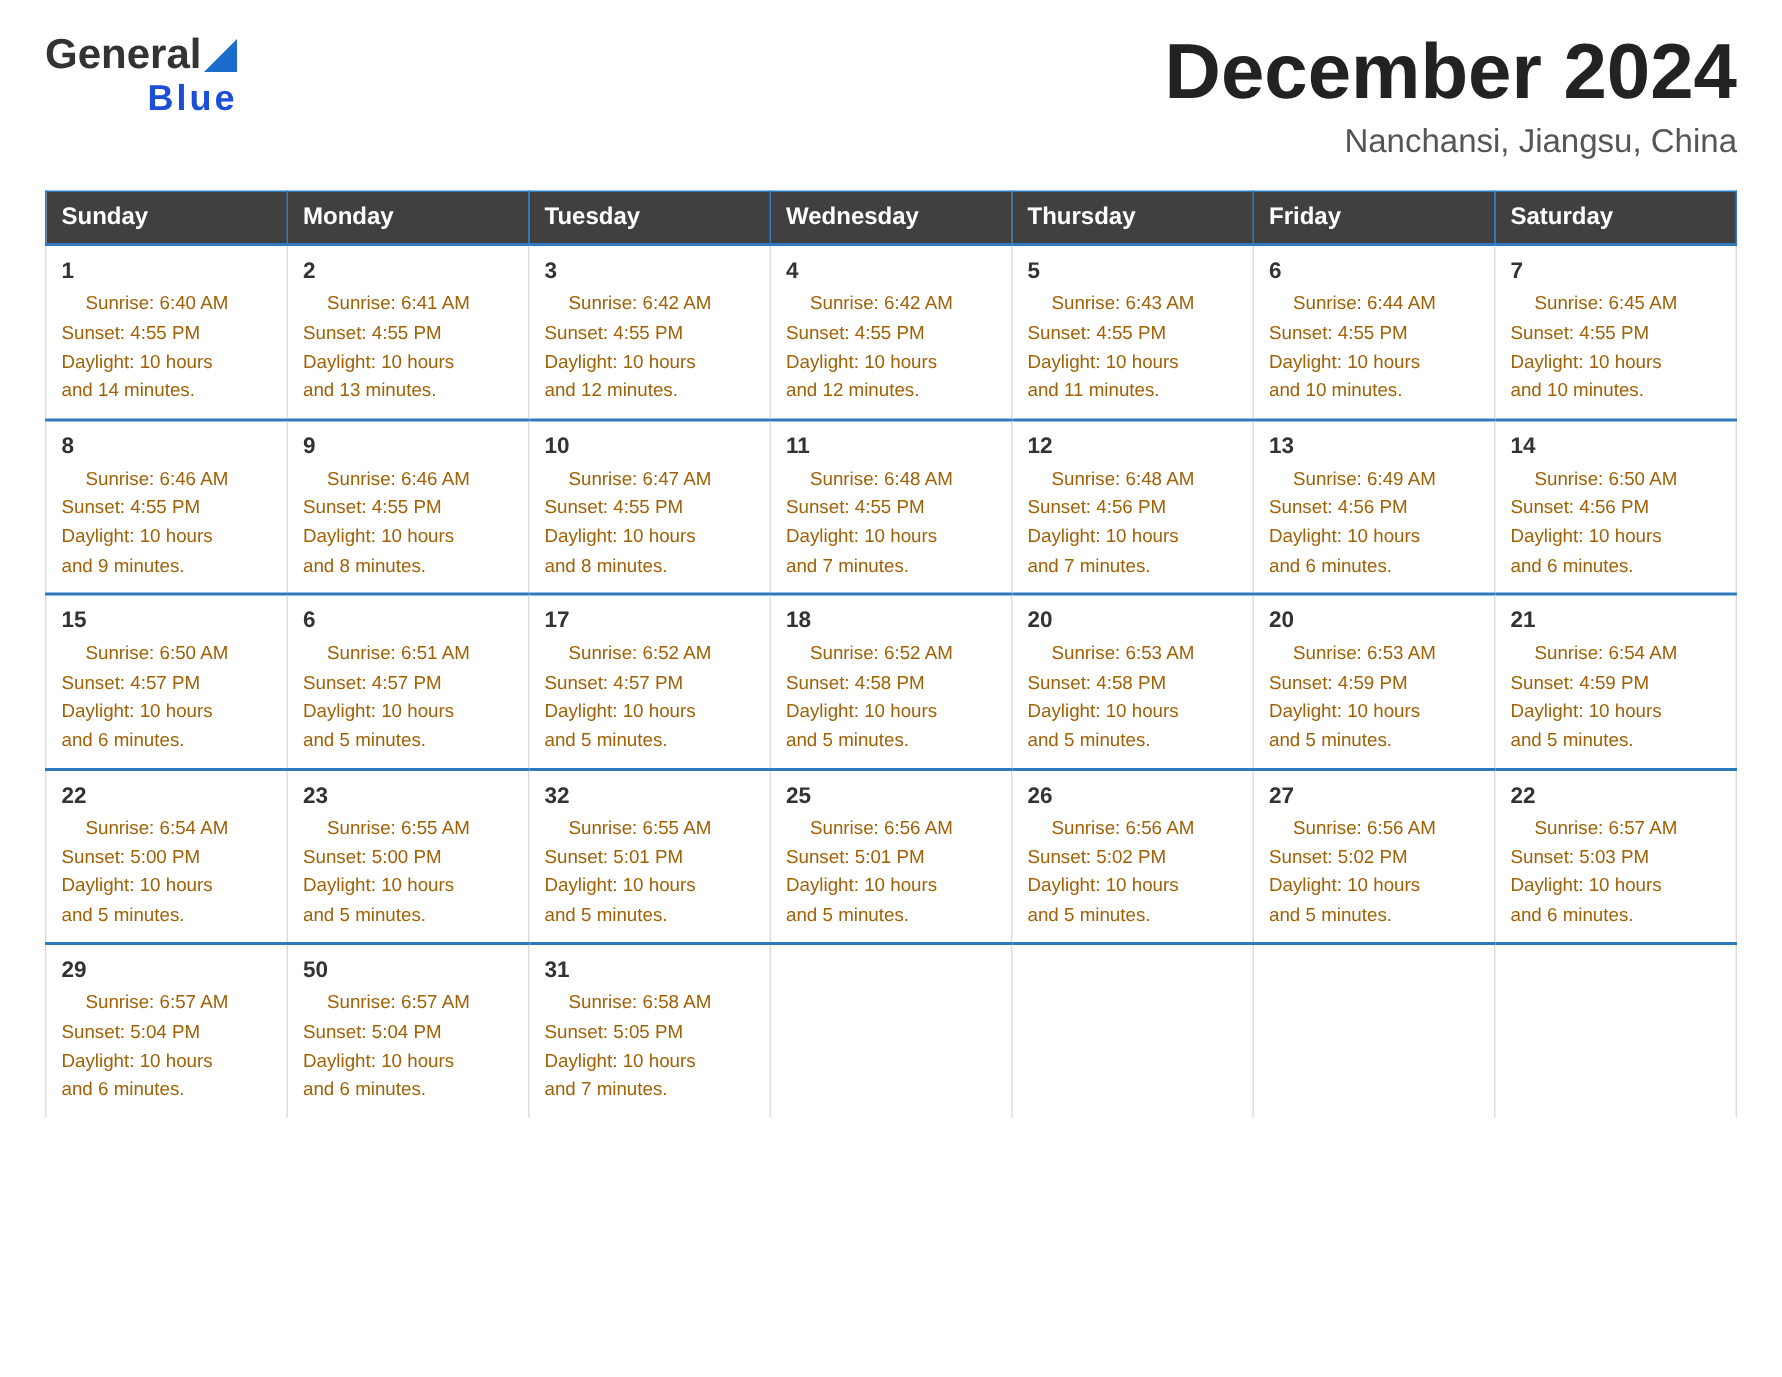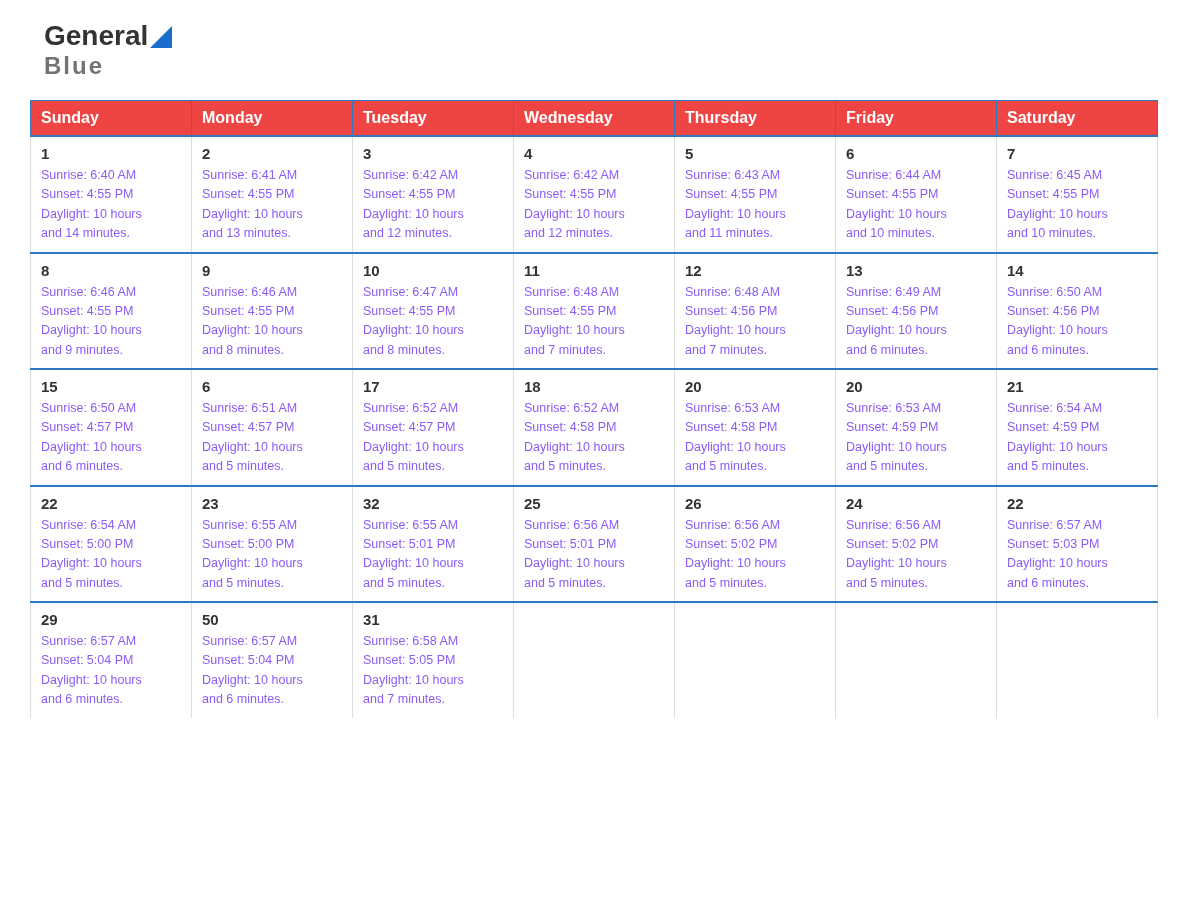--- a/index.html
+++ b/index.html
@@ -12,21 +12,20 @@
     }
     .header {
       display: flex;
       justify-content: space-between;
       align-items: flex-start;
       margin-bottom: 20px;
     }
     .logo-wrapper {
       display: flex;
       flex-direction: column;
-      margin-left: 14px;
     }
     .logo-row1 {
       display: flex;
       align-items: center;
     }
     .title-section {
       text-align: right;
     }
     .page-title {
       font-size: 52px;
@@ -38,21 +37,21 @@
       font-size: 22px;
       color: #555;
       margin-top: 4px;
     }
     table {
       width: 100%;
       border-collapse: collapse;
       table-layout: fixed;
     }
     thead tr {
-      background-color: #ef4444;
+      background-color: #404040;
     }
     thead th {
       color: #fff;
       font-size: 16px;
       font-weight: bold;
       padding: 8px 10px;
       text-align: left;
       border: 1px solid #2e7abf;
     }
     tbody td {
@@ -71,38 +70,43 @@
     }
     .day-number {
       font-size: 15px;
       font-weight: bold;
       display: block;
       margin-bottom: 4px;
     }
     .day-info {
       font-size: 12.5px;
       line-height: 1.55;
-      color: #8b5cf6;
+      color: #a16207;
+      margin-left: 16px;
     }
     .empty-cell {
       background: #fff;
     }
   </style>
 </head>
 <body>
 
 <div class="header">
   <div class="logo-wrapper">
     <div class="logo-row1">
       <span style="font-size:28px;font-weight:bold;color:#333;font-family:Arial,sans-serif;">General</span>
       <svg width="22" height="22" viewBox="0 0 22 22" style="margin-left:2px;margin-top:2px;">
         <polygon points="0,22 22,22 22,0" fill="#1a6dcc"></polygon>
       </svg>
     </div>
-    <div style="font-size:24px;font-weight:bold;color:#737373;font-family:Arial,sans-serif;letter-spacing:2px;">Blue</div>
+    <div style="font-size:24px;font-weight:bold;color:#1d4ed8;font-family:Arial,sans-serif;letter-spacing:2px;text-align:right;">Blue</div>
+  </div>
+  <div class="title-section">
+    <div class="page-title">December 2024</div>
+    <div class="page-subtitle">Nanchansi, Jiangsu, China</div>
   </div>
 </div>
 
 <table>
   <thead>
     <tr>
     <th>Sunday</th>
         <th>Monday</th>
         <th>Tuesday</th>
         <th>Wednesday</th>
@@ -164,21 +168,21 @@
         <td><span class="day-number">22</span>
         <span class="day-info">Sunrise: 6:54 AM<br>Sunset: 5:00 PM<br>Daylight: 10 hours<br>and 5 minutes.</span></td>
         <td><span class="day-number">23</span>
         <span class="day-info">Sunrise: 6:55 AM<br>Sunset: 5:00 PM<br>Daylight: 10 hours<br>and 5 minutes.</span></td>
         <td><span class="day-number">32</span>
         <span class="day-info">Sunrise: 6:55 AM<br>Sunset: 5:01 PM<br>Daylight: 10 hours<br>and 5 minutes.</span></td>
         <td><span class="day-number">25</span>
         <span class="day-info">Sunrise: 6:56 AM<br>Sunset: 5:01 PM<br>Daylight: 10 hours<br>and 5 minutes.</span></td>
         <td><span class="day-number">26</span>
         <span class="day-info">Sunrise: 6:56 AM<br>Sunset: 5:02 PM<br>Daylight: 10 hours<br>and 5 minutes.</span></td>
-        <td><span class="day-number">24</span>
+        <td><span class="day-number">27</span>
         <span class="day-info">Sunrise: 6:56 AM<br>Sunset: 5:02 PM<br>Daylight: 10 hours<br>and 5 minutes.</span></td>
         <td><span class="day-number">22</span>
         <span class="day-info">Sunrise: 6:57 AM<br>Sunset: 5:03 PM<br>Daylight: 10 hours<br>and 6 minutes.</span></td>
       </tr>
       <tr>
         <td><span class="day-number">29</span>
         <span class="day-info">Sunrise: 6:57 AM<br>Sunset: 5:04 PM<br>Daylight: 10 hours<br>and 6 minutes.</span></td>
         <td><span class="day-number">50</span>
         <span class="day-info">Sunrise: 6:57 AM<br>Sunset: 5:04 PM<br>Daylight: 10 hours<br>and 6 minutes.</span></td>
         <td><span class="day-number">31</span>

